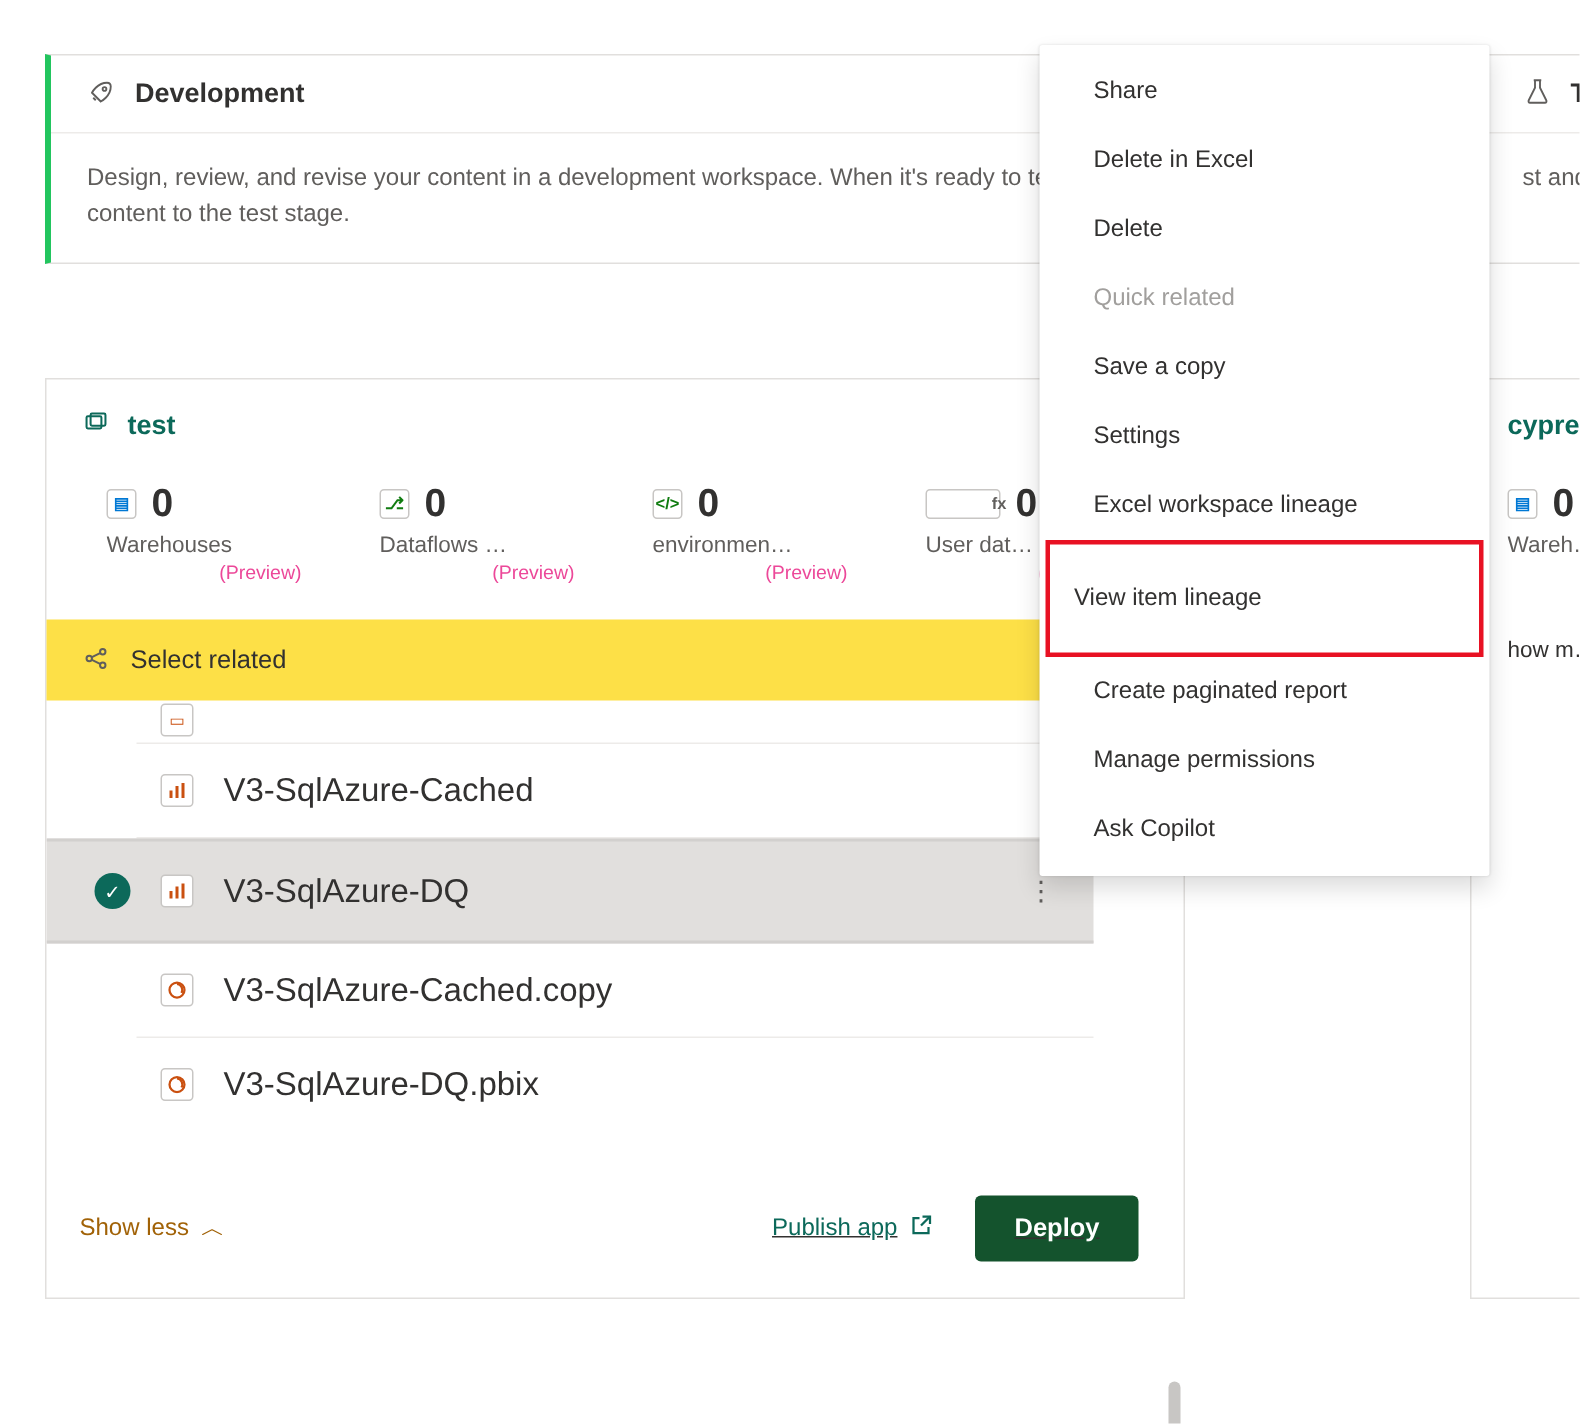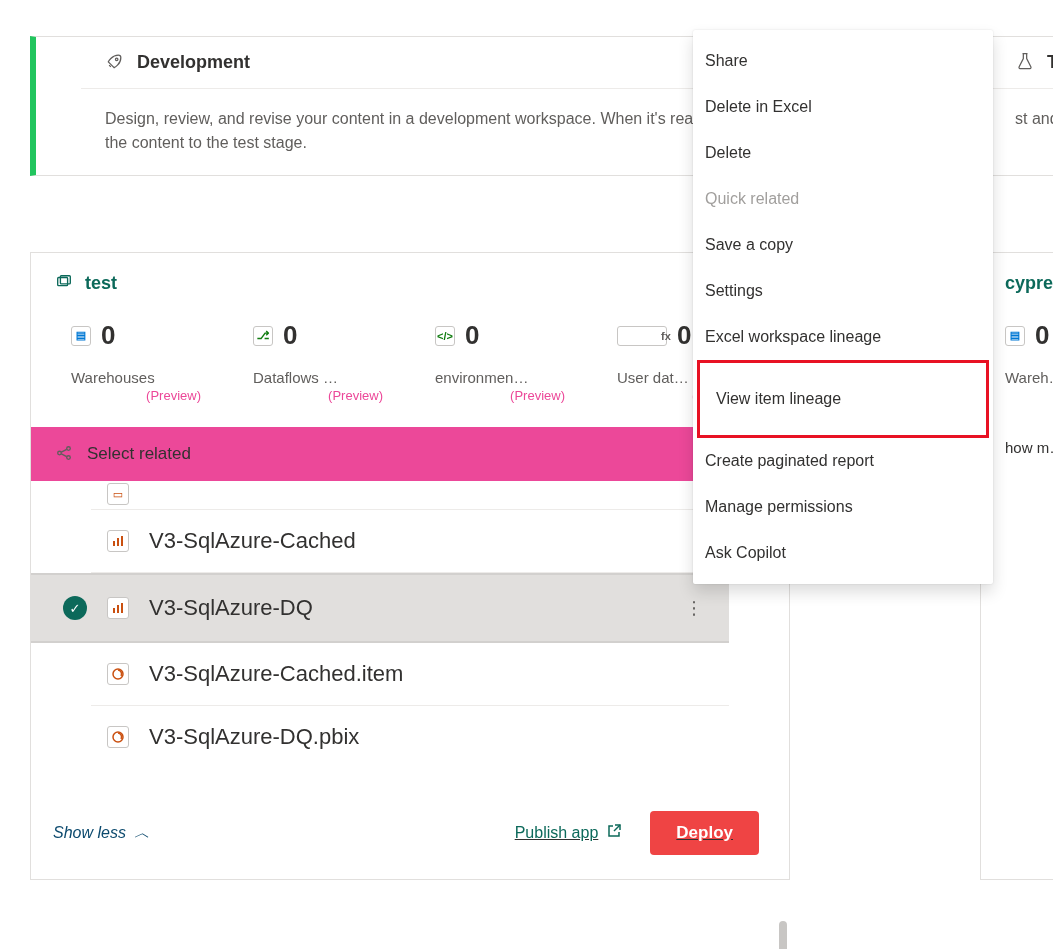--- a/index.html
+++ b/index.html
@@ -24,22 +24,21 @@
       left: 30px;
       right: 0;
       gap: 40px;
     }
     .stage-card {
       flex: 0 0 920px;
       border: 1px solid #e1dfdd;
       background: #fff;
     }
     .stage-card.active {
-      border-left: 6px solid #22c55e;
-      padding-left: 45px;
+      border-left: 4px solid #22c55e;
     }
     .stage-header {
       display: flex;
       align-items: center;
       padding: 14px 24px;
       border-bottom: 1px solid #edebe9;
       gap: 12px;
     }
     .stage-header svg {
       width: 20px;
@@ -114,37 +113,37 @@
     .metric-icon.env { color: #107c10; font-weight: bold;}
     .metric-icon.func { color: #605e5c;  padding-left: 48px;}
     .metric-count {
       font-size: 26px;
       font-weight: 600;
       color: #323130;
     }
     .metric-label {
       font-size: 15px;
       color: #605e5c;
-      margin-top: 18px;
+      margin-top: 4px;
       white-space: nowrap;
       overflow: hidden;
       text-overflow: ellipsis;
       max-width: 120px;
     }
     .metric-sub {
       font-size: 13px;
       color: #ec4899;
       margin-top: 2px;
       text-align: right;
     }
     .select-related-bar {
       display: flex;
       align-items: center;
       padding: 16px 24px;
-      background: #ec4899;
+      background: #fde047;
       gap: 2px;
       justify-content: space-between;
     }
     .select-related-left {
       display: flex;
       align-items: center;
       gap: 14px;
     }
     .select-related-text {
       font-size: 17px;
@@ -228,34 +227,33 @@
       display: flex;
       align-items: center;
       justify-content: space-between;
       padding: 20px 30px 24px 22px;
     }
     .show-less {
       display: flex;
       align-items: center;
       gap: 8px;
       font-size: 16px;
-      color: #0c4a6e;
+      color: #a16207;
       cursor: pointer;
-      font-style: italic;
     }
     .publish-app {
       display: flex;
       align-items: center;
       gap: 8px;
       font-size: 16px;
       color: #0c695a;
       cursor: pointer;
     }
     .deploy-btn {
-      background: #ef4444;
+      background: #14532d;
       color: #fff;
       border: none;
       border-radius: 4px;
       padding: 12px 26px;
       font-size: 17px;
       font-weight: 600;
       cursor: pointer;
     }
     .footer-right {
       display: flex;
@@ -277,21 +275,21 @@
       top: 30px;
       left: 693px;
       width: 300px;
       background: #fff;
       box-shadow: 0 8px 16px rgba(0,0,0,0.14), 0 0 2px rgba(0,0,0,0.12);
       border-radius: 2px;
       padding: 8px 0;
       z-index: 100;
     }
     .menu-item {
-      padding: 14px 12px;
+      padding: 14px 36px;
       font-size: 16px;
       color: #323130;
       cursor: pointer;
     }
     .menu-item.disabled {
       color: #a19f9d;
       cursor: default;
     }
     .menu-item.highlighted {
       border: 3px solid #e81123;
@@ -429,21 +427,21 @@
         <span class="item-name">V3-SqlAzure-DQ</span>
         <span class="item-more">⋮</span>
       </div>
       <div class="item-row">
         <span class="item-icon pbix">
           <svg width="12" height="12" viewBox="0 0 12 12">
               <circle cx="6" cy="6" r="5" fill="none" stroke="#ca5010" stroke-width="1.5"></circle>
               <path d="M6 2 A4 4 0 0 1 9 8" fill="none" stroke="#ca5010" stroke-width="1.5"></path>
             </svg>
         </span>
-        <span class="item-name">V3-SqlAzure-Cached.item</span>
+        <span class="item-name">V3-SqlAzure-Cached.copy</span>
       </div>
       <div class="item-row" style="border-bottom:none">
         <span class="item-icon pbix">
           <svg width="12" height="12" viewBox="0 0 12 12">
               <circle cx="6" cy="6" r="5" fill="none" stroke="#ca5010" stroke-width="1.5"></circle>
               <path d="M6 2 A4 4 0 0 1 9 8" fill="none" stroke="#ca5010" stroke-width="1.5"></path>
             </svg>
         </span>
         <span class="item-name">V3-SqlAzure-DQ.pbix</span>
       </div>

